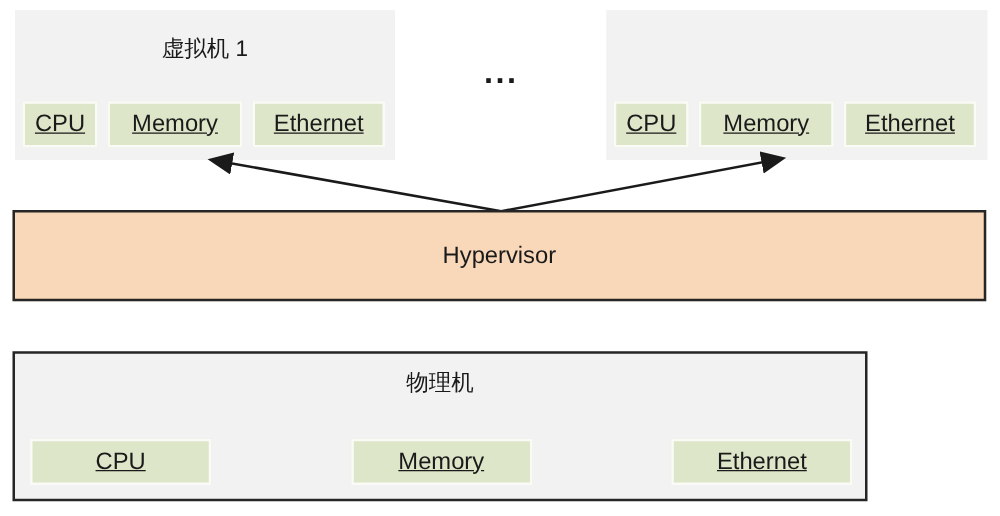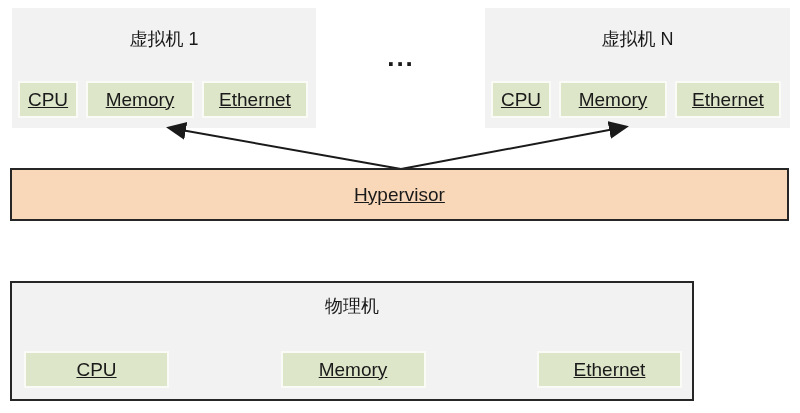--- a/index.html
+++ b/index.html
@@ -80,29 +80,28 @@
     width: 800px;
     height: 413px;
     pointer-events: none;
   }
   
   .hypervisor {
     position: absolute;
     left: 10px;
     top: 168px;
     width: 779px;
-    height: 53px;
+    height: 73px;
     box-sizing: border-box;
     background: var(--hypervisor-bg, #f8d8b8);
     border: 2px solid var(--border-dark, #262626);
     display: flex;
     align-items: center;
     justify-content: center;
     font-size: 19px;
-    text-decoration: underline;
   }
   
   .physical {
     position: absolute;
     left: 10px;
     top: 281px;
     width: 684px;
     height: 120px;
     box-sizing: border-box;
     background: var(--vm-bg, #f2f2f2);
@@ -136,21 +135,20 @@
     <div class="chip-row">
       <div class="chip w-cpu">CPU</div>
       <div class="chip w-mem">Memory</div>
       <div class="chip w-eth">Ethernet</div>
     </div>
   </div>
 
   <div class="ellipsis">...</div>
 
   <div class="vm-box vm-n">
-    <div class="vm-title">虚拟机 N</div>
     <div class="chip-row">
       <div class="chip w-cpu">CPU</div>
       <div class="chip w-mem">Memory</div>
       <div class="chip w-eth">Ethernet</div>
     </div>
   </div>
 
   <svg class="arrows" viewBox="0 0 800 413" xmlns="http://www.w3.org/2000/svg">
     <defs>
       <marker id="arrowhead" markerWidth="11" markerHeight="10" refX="8" refY="4.5" orient="auto">

